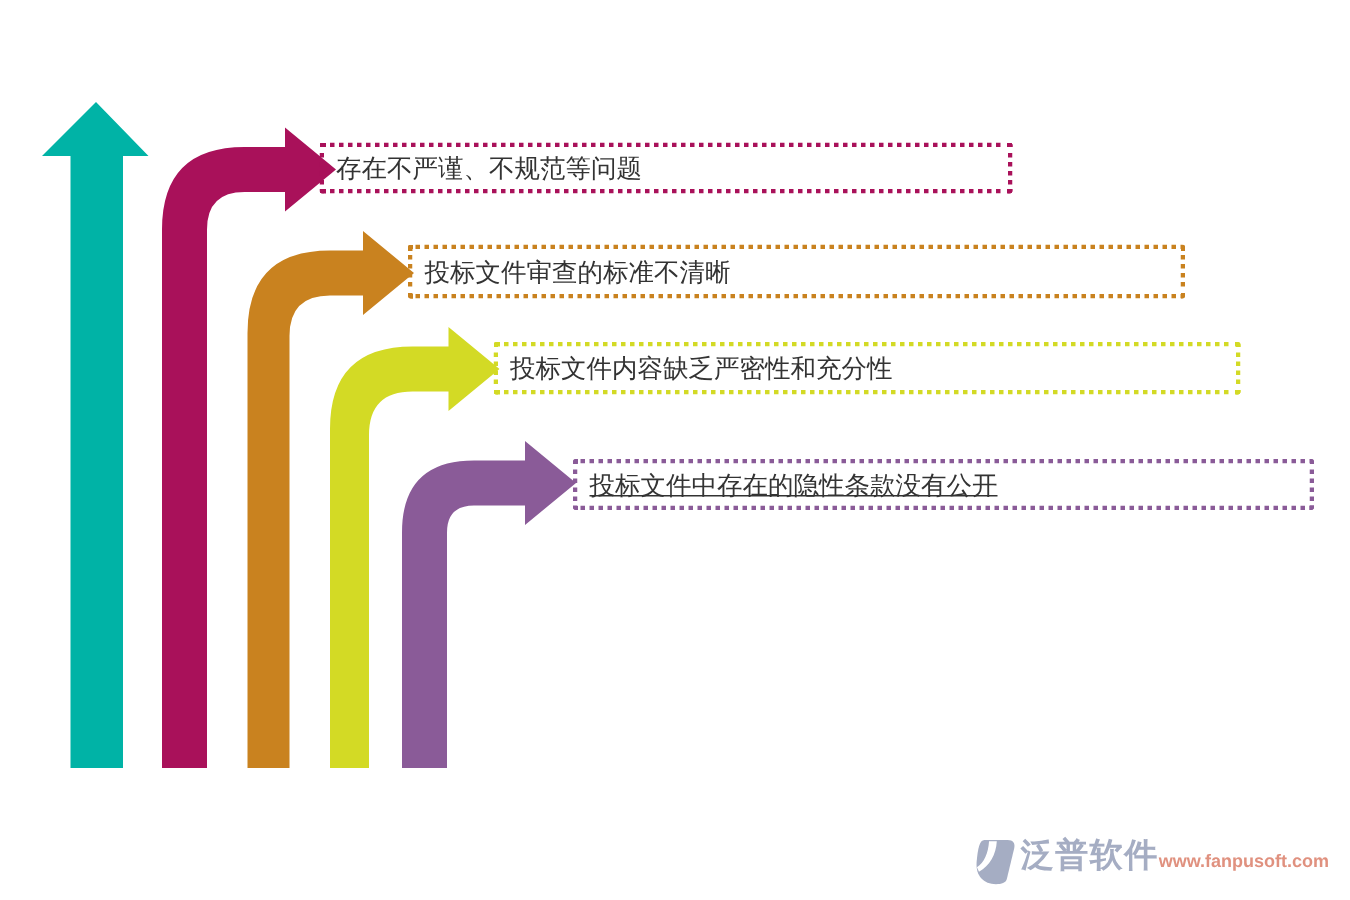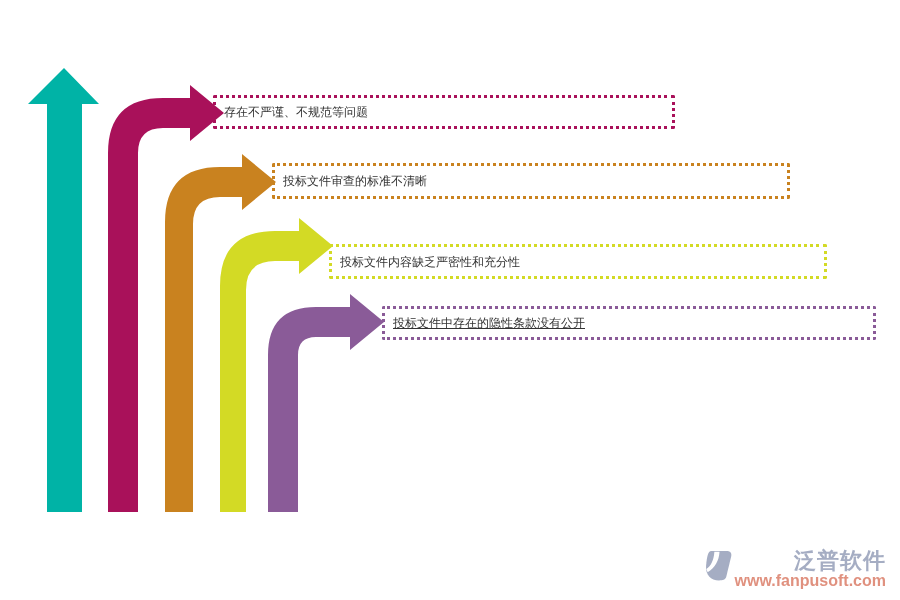--- a/index.html
+++ b/index.html
@@ -22,55 +22,55 @@
   }
   .label-box {
     position: absolute;
     box-sizing: border-box;
     border: 3px dotted #999;
     border-radius: 2px;
     background: transparent;
     display: flex;
     align-items: center;
     padding-left: 8px;
-    font-size: 12px;
+    font-size: 17px;
     line-height: 1;
     color: #333333;
     white-space: nowrap;
   }
   .box-1 { left: 213px; top: 95px;  width: 462px; height: 34px; }
   .box-2 { left: 272px; top: 163px; width: 518px; height: 36px; text-align: center; }
-  .box-3 { left: 329px; top: 244px; width: 498px; height: 35px; text-align: right; }
+  .box-3 { left: 329px; top: 228px; width: 498px; height: 35px; text-align: right; }
   .box-4 { left: 382px; top: 306px; width: 494px; height: 34px; }
   .watermark {
     position: absolute;
     right: 14px;
     bottom: 10px;
     display: flex;
     align-items: flex-start;
   }
   .watermark .logo {
     width: 27px;
     height: 31px;
     margin-right: 3px;
     margin-top: 1px;
   }
   .wm-text {
     display: flex;
-    flex-direction: column;
+    flex-direction: row;
     align-items: flex-end;
   }
   .brand-name {
     font-size: 22px;
     font-weight: bold;
     letter-spacing: 1px;
     line-height: 1.05;
   }
   .brand-url {
-    font-size: 16px;
+    font-size: 12px;
     font-weight: bold;
     line-height: 1.1;
   }
 </style>
 </head>
 <body>
 
 <div class="canvas">
 
   <svg class="arrows-svg" width="900" height="600" viewBox="0 0 900 600">

